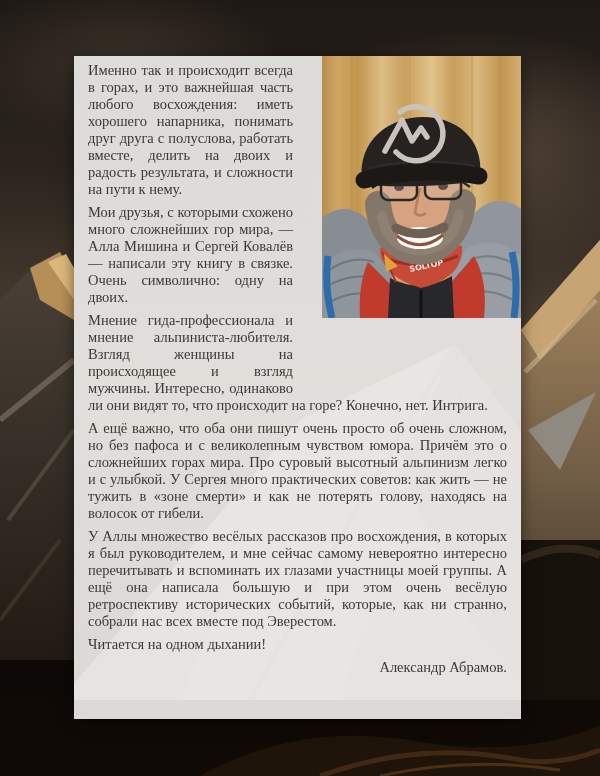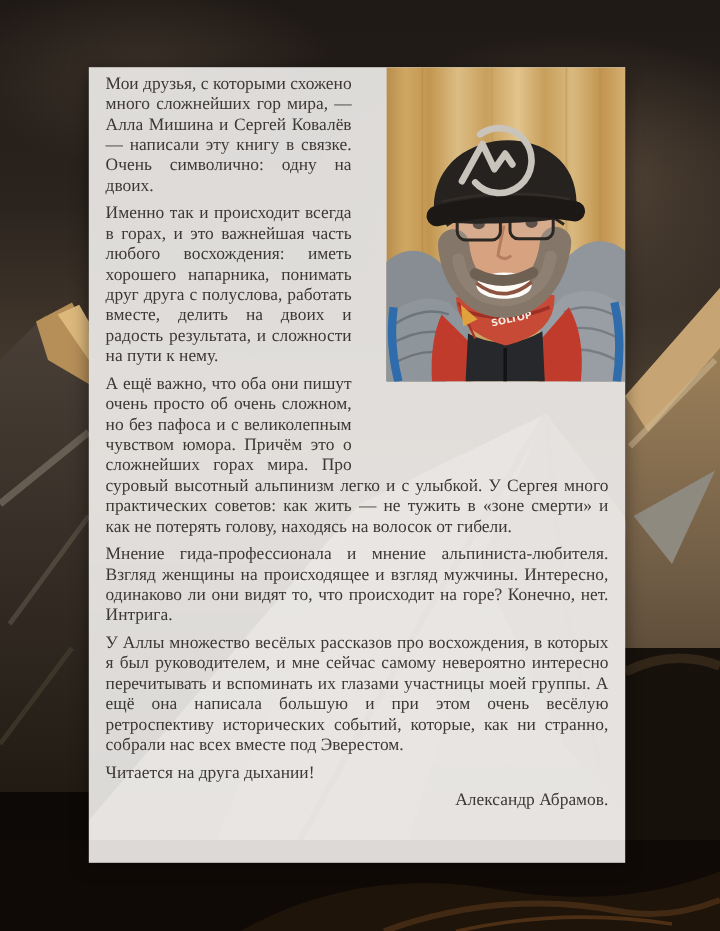--- a/index.html
+++ b/index.html
@@ -196,21 +196,21 @@
           <path d="M46,112 Q99,100 153,110" stroke="#352f2a" stroke-width="2" fill="none" opacity="0.8"></path>
           <g fill="none" stroke="#c9c4bb" stroke-width="5.5" stroke-linejoin="round" stroke-linecap="round">
             <path d="M78,56 A27,27 0 1 1 74,96"></path>
             <polyline points="63,95 80,64 90,85 99,72 105,81"></polyline>
           </g>
         </g>
       </g>
     </svg>
   </div>
 
+  <p>Именно так и происходит всегда в горах, и это важнейшая часть любого восхождения: иметь хорошего напарника, понимать друг друга с полуслова, работать вместе, делить на двоих и радость результата, и сложности на пути к нему.</p>
   <p>Мои друзья, с которыми схожено много сложнейших гор мира, — Алла Мишина и Сергей Ковалёв — написали эту книгу в связке. Очень символично: одну на двоих.</p>
-  <p>Именно так и происходит всегда в горах, и это важнейшая часть любого восхождения: иметь хорошего напарника, понимать друг друга с полуслова, работать вместе, делить на двоих и радость результата, и сложности на пути к нему.</p>
+  <p>Мнение гида-профессионала и мнение альпиниста-любителя. Взгляд женщины на происходящее и взгляд мужчины. Интересно, одинаково ли они видят то, что происходит на горе? Конечно, нет. Интрига.</p>
   <p>А ещё важно, что оба они пишут очень просто об очень сложном, но без пафоса и с великолепным чувством юмора. Причём это о сложнейших горах мира. Про суровый высотный альпинизм легко и с улыбкой. У Сергея много практических советов: как жить — не тужить в «зоне смерти» и как не потерять голову, находясь на волосок от гибели.</p>
-  <p>Мнение гида-профессионала и мнение альпиниста-любителя. Взгляд женщины на происходящее и взгляд мужчины. Интересно, одинаково ли они видят то, что происходит на горе? Конечно, нет. Интрига.</p>
   <p>У Аллы множество весёлых рассказов про восхождения, в которых я был руководителем, и мне сейчас самому невероятно интересно перечитывать и вспоминать их глазами участницы моей группы. А ещё она написала большую и при этом очень весёлую ретроспективу исторических событий, которые, как ни странно, собрали нас всех вместе под Эверестом.</p>
-  <p>Читается на друга дыхании!</p>
+  <p>Читается на одном дыхании!</p>
   <p class="sig sig-name">Александр Абрамов.</p>
 
 </div>
 
 </body></html>

